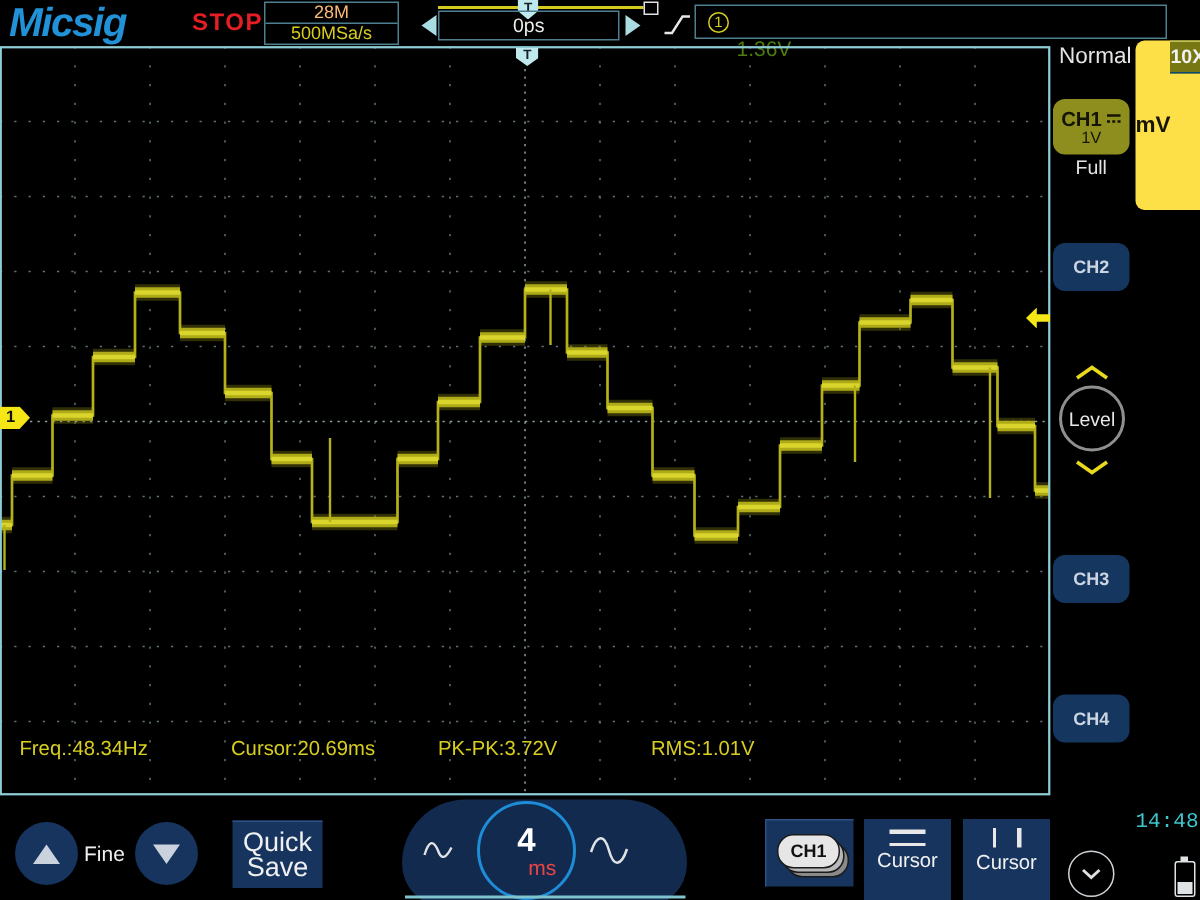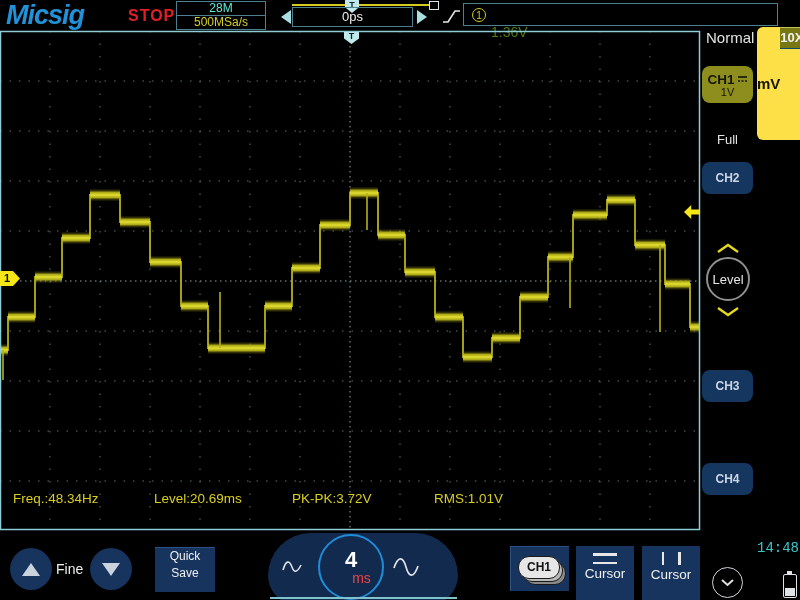--- a/index.html
+++ b/index.html
@@ -3,21 +3,21 @@
 <meta charset="utf-8">
 <style>
   html,body{margin:0;padding:0;background:#000;}
   body{position:relative;width:800px;height:600px;overflow:hidden;
        font-family:"Liberation Sans",sans-serif;-webkit-font-smoothing:antialiased;}
   .abs{position:absolute;}
   
   .logo{left:6px;top:0px;font-size:27px;font-weight:bold;font-style:italic;color:#2191d8;letter-spacing:-1px;}
   .stop{left:128px;top:7px;font-size:16px;font-weight:bold;color:#e41e24;letter-spacing:1px;}
   .samplebox{left:176px;top:1px;width:88px;height:27px;border:1px solid #4d7f8f;display:flex;flex-direction:column;}
-  .samplebox .row1{flex:1;color:#5eead4;font-size:12px;text-align:center;line-height:13px;border-bottom:1px solid #4d7f8f;}
+  .samplebox .row1{flex:1;color:#fdba74;font-size:12px;text-align:center;line-height:13px;border-bottom:1px solid #4d7f8f;}
   .samplebox .row2{flex:1;color:#d8ce1f;font-size:12px;text-align:center;line-height:13px;}
   .tri{width:0;height:0;}
   .tri-left{left:281px;top:10px;border-top:7px solid transparent;border-bottom:7px solid transparent;border-right:10px solid #a9dde2;}
   .tri-right{left:417px;top:10px;border-top:7px solid transparent;border-bottom:7px solid transparent;border-left:10px solid #a9dde2;}
   .posbox{left:292px;top:7px;width:119px;height:18px;border:1px solid #4d7f8f;color:#eee;font-size:13px;text-align:center;line-height:18px;}
   .sliderline{left:292px;top:4px;width:142px;height:2px;background:#d4cb1e;}
   .slidersq{left:429px;top:1px;width:8px;height:7px;border:1px solid #dfe3e6;background:#000;}
   .thandle{left:345px;top:0;width:14px;height:13px;background:#bfe9ec;color:#12222a;font-size:9px;font-weight:bold;
            text-align:center;line-height:10px;clip-path:polygon(0 0,100% 0,100% 55%,50% 100%,0 55%);}
   .trigbox{left:463px;top:3px;width:315px;height:23px;border:1px solid #4d7f8f;display:flex;align-items:center;padding-left:8px;box-sizing:border-box;}
@@ -39,34 +39,34 @@
            display:flex;flex-direction:row;z-index:4;}
   .unitcol .u{color:#151505;font-weight:bold;font-size:15px;text-align:center;}
   .unitcol .umv{flex:1;display:flex;align-items:center;justify-content:center;}
   .unitcol .u10{height:20px;background:#777714;border-top:1px solid #c2c25f;border-bottom:1px solid #0c4a6e;
                 color:#f2f2f2;font-weight:bold;font-size:13px;text-align:center;line-height:19px;}
   .unitcol .uv{flex:1;display:flex;align-items:center;justify-content:center;}
   .ch1btn{left:702px;top:66px;width:51px;height:37px;background:#8e8e1e;border-radius:8px;z-index:5;
           display:flex;flex-direction:column;align-items:center;justify-content:center;color:#151505;}
   .ch1btn .l1{font-size:13.5px;font-weight:bold;display:flex;align-items:center;gap:2px;}
   .ch1btn .l2{font-size:11px;line-height:11px;}
-  .fulllbl{left:702px;top:104px;width:51px;text-align:center;color:#e4e4e4;font-size:13px;margin-top:28px;}
+  .fulllbl{left:702px;top:104px;width:51px;text-align:center;color:#e4e4e4;font-size:13px;}
   .chbtn{width:51px;height:32px;background:#14365f;border-radius:8px;color:#ccd5e2;font-weight:bold;
          font-size:12px;text-align:center;line-height:32px;}
   .ch2{left:702px;top:162px;}.ch3{left:702px;top:370px;}.ch4{left:702px;top:463px;}
   .levelc{left:706px;top:257px;width:44px;height:44px;border:2px solid #8f8f8f;border-radius:50%;
           color:#e8e8e8;font-size:13px;display:flex;align-items:center;justify-content:center;box-sizing:border-box;}
   
   .circbtn{width:42px;height:42px;border-radius:50%;background:#16345e;display:flex;align-items:center;justify-content:center;}
   .upbtn{left:10px;top:548px;}.dnbtn{left:90px;top:548px;}
   .triup{width:0;height:0;border-left:9px solid transparent;border-right:9px solid transparent;border-bottom:13px solid #c9d2dd;}
   .tridn{width:0;height:0;border-left:9px solid transparent;border-right:9px solid transparent;border-top:13px solid #c9d2dd;}
   .finelbl{left:56px;top:561px;color:#eee;font-size:14px;}
   .qsave{left:155px;top:547px;width:60px;height:44px;background:#16345e;border-top:1px solid #2d5184;
-         color:#f0f0f0;font-size:12px;text-align:center;display:flex;flex-direction:column;justify-content:flex-start;line-height:17px;}
+         color:#f0f0f0;font-size:18px;text-align:center;display:flex;flex-direction:column;justify-content:center;line-height:17px;}
   .pill{left:268px;top:533px;width:190px;height:72px;background:#132a4f;border-radius:58px 58px 40px 40px;}
   .tbcirc{left:318px;top:534px;width:66px;height:66px;border:2px solid #1f8cd8;border-radius:50%;box-sizing:border-box;
           background:#132a4f;display:flex;flex-direction:column;align-items:center;justify-content:center;z-index:6;}
   .tbcirc .v{color:#fff;font-size:22px;font-weight:bold;line-height:22px;}
   .tbcirc .u{color:#ef4444;font-size:14px;line-height:15px;margin-left:21px;}
   .btmline{left:270px;top:597px;width:187px;height:2px;background:#7fc3cc;z-index:7;}
   .dragbox{left:510px;top:546px;width:58px;height:44px;background:#16345e;border-top:1px solid #2d5184;border-left:1px solid #2d5184;z-index:6;}
   .oval{position:absolute;width:40px;height:21px;border-radius:11px;border:1px solid #1a1a1a;}
   .curbox{width:58px;height:56px;background:#16345e;display:flex;flex-direction:column;align-items:center;z-index:6;}
   .curH{left:576px;top:546px;}.curV{left:642px;top:546px;}
@@ -136,21 +136,21 @@
 </svg>
 <div class="abs trigbox">
   <span class="c1">1</span>
   <span class="trigval">1.36V</span>
 </div>
 
 <div class="abs ch1mark">1</div>
 <div class="abs trigarrow"></div>
 <div class="abs ttag">T</div>
 <div class="abs meas" style="left:13px;">Freq.:48.34Hz</div>
-<div class="abs meas" style="left:154px;">Level:20.69ms</div>
+<div class="abs meas" style="left:154px;">Cursor:20.69ms</div>
 <div class="abs meas" style="left:292px;">PK-PK:3.72V</div>
 <div class="abs meas" style="left:434px;">RMS:1.01V</div>
 
 <div class="abs normal">Normal</div>
 <div class="abs unitcol">
   <div class="u umv">mV</div>
   <div class="u10">10X</div>
   <div class="u uv">V</div>
 </div>
 <div class="abs ch1btn">

